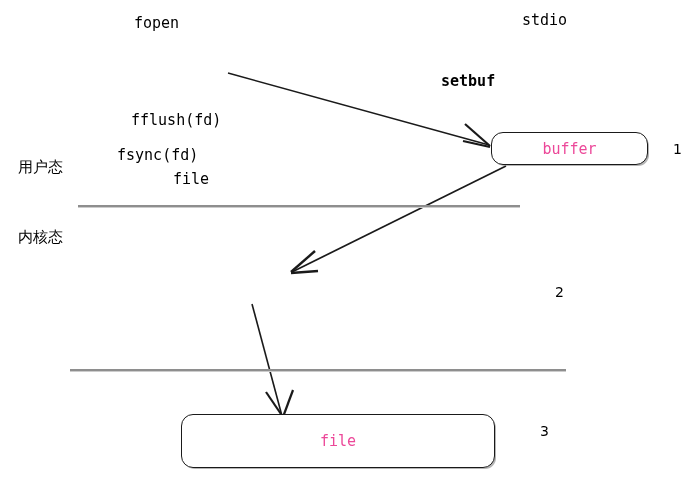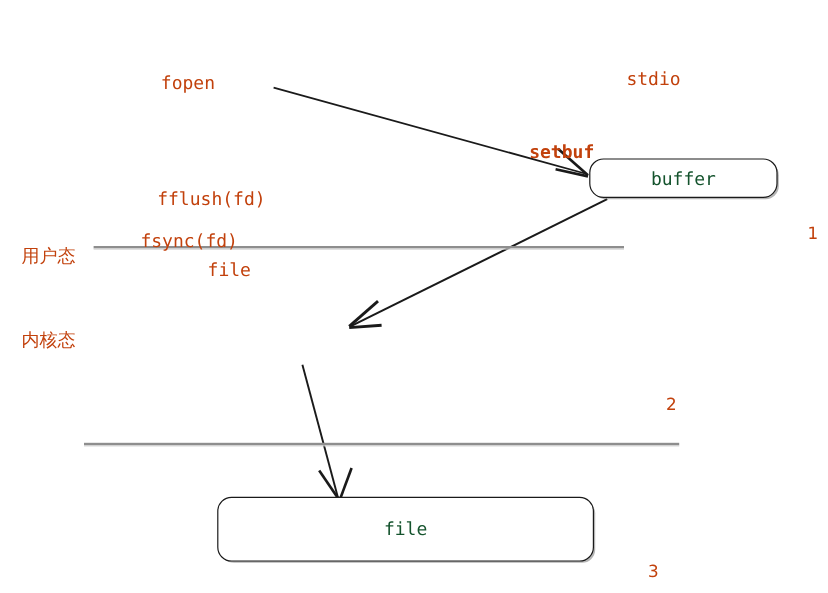--- a/index.html
+++ b/index.html
@@ -11,44 +11,43 @@
     position: relative;
     width: 690px;
     height: 494px;
     background: #ffffff;
     overflow: hidden;
     font-family: "DejaVu Sans Mono", "Liberation Mono", monospace;
   }
   .label {
     position: absolute;
     white-space: pre;
-    color: #c2410c;
+    color: #000000;
     font-family: "DejaVu Sans Mono", "Liberation Mono", monospace;
     font-size: 15px;
     line-height: 1;
-    margin-top: 46px;
   }
   .label.cjk {
     font-family: "DejaVu Sans", "Liberation Sans", sans-serif;
     font-size: 15px;
   }
   .label.num {
     font-family: "DejaVu Sans", "Liberation Sans", sans-serif;
     font-size: 14px;
   }
   .node {
     position: absolute;
     box-sizing: border-box;
     border: 1.4px solid #1a1a1a;
     border-radius: 12px;
     background: #ffffff;
     display: flex;
     align-items: center;
     justify-content: center;
-    color: #14532d;
+    color: #ec4899;
     font-family: "DejaVu Sans Mono", "Liberation Mono", monospace;
     font-size: 15px;
     box-shadow: 2px 2px 0 -1px rgba(120,120,120,0.55);
   }
   #edges {
     position: absolute;
     left: 0;
     top: 0;
     width: 690px;
     height: 494px;

